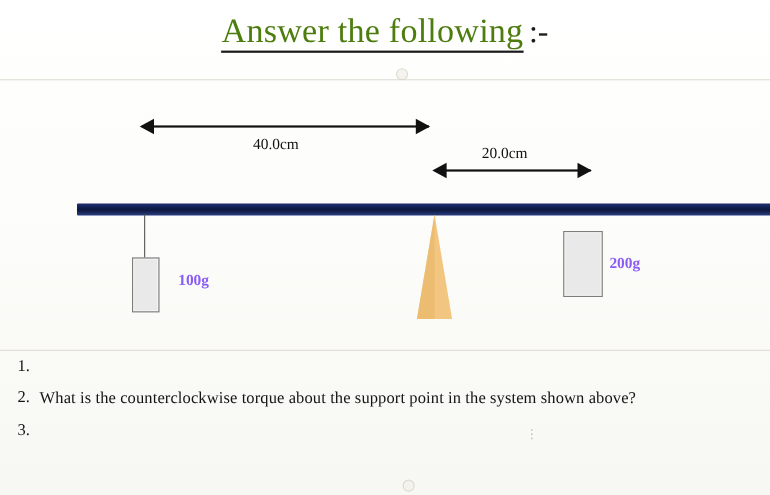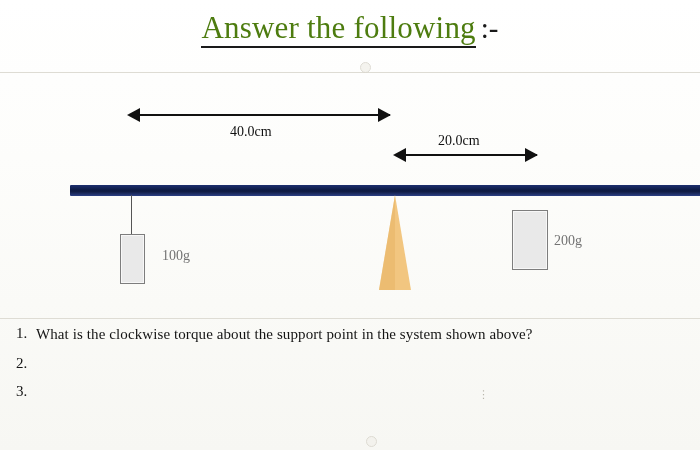--- a/index.html
+++ b/index.html
@@ -112,21 +112,22 @@
   }
   .mass-box {
     position: absolute;
     background: #e9e9e9;
     border: 1px solid #7d7d7d;
     box-shadow: inset 0 0 0 1px #f7f7f7;
   }
   .mass-label {
     position: absolute;
     font-size: 14px;
-    color: #737373;
+    color: #8b5cf6;
+    font-weight: bold;
   }
 
   
   .dim-line {
     position: absolute;
     height: 2px;
     background: #111;
   }
   .arrow-left, .arrow-right {
     position: absolute;
@@ -226,25 +227,25 @@
 
     <div class="mass-box" style="left:512px; top:135px; width:34px; height:58px;"></div>
     <div class="mass-label" style="left:554px; top:158px;">200g</div>
 
   </div>
 
   <div class="questions">
 
     <div class="q-row">
       <span class="q-num">1.</span>
-      <span class="q-text">What is the clockwise torque about the support point in the system shown above?</span>
     </div>
 
     <div class="q-row">
       <span class="q-num">2.</span>
+      <span class="q-text">What is the counterclockwise torque about the support point in the system shown above?</span>
     </div>
 
     <div class="q-row">
       <span class="q-num">3.</span>
     </div>
 
   </div>
 
 </div>
 

